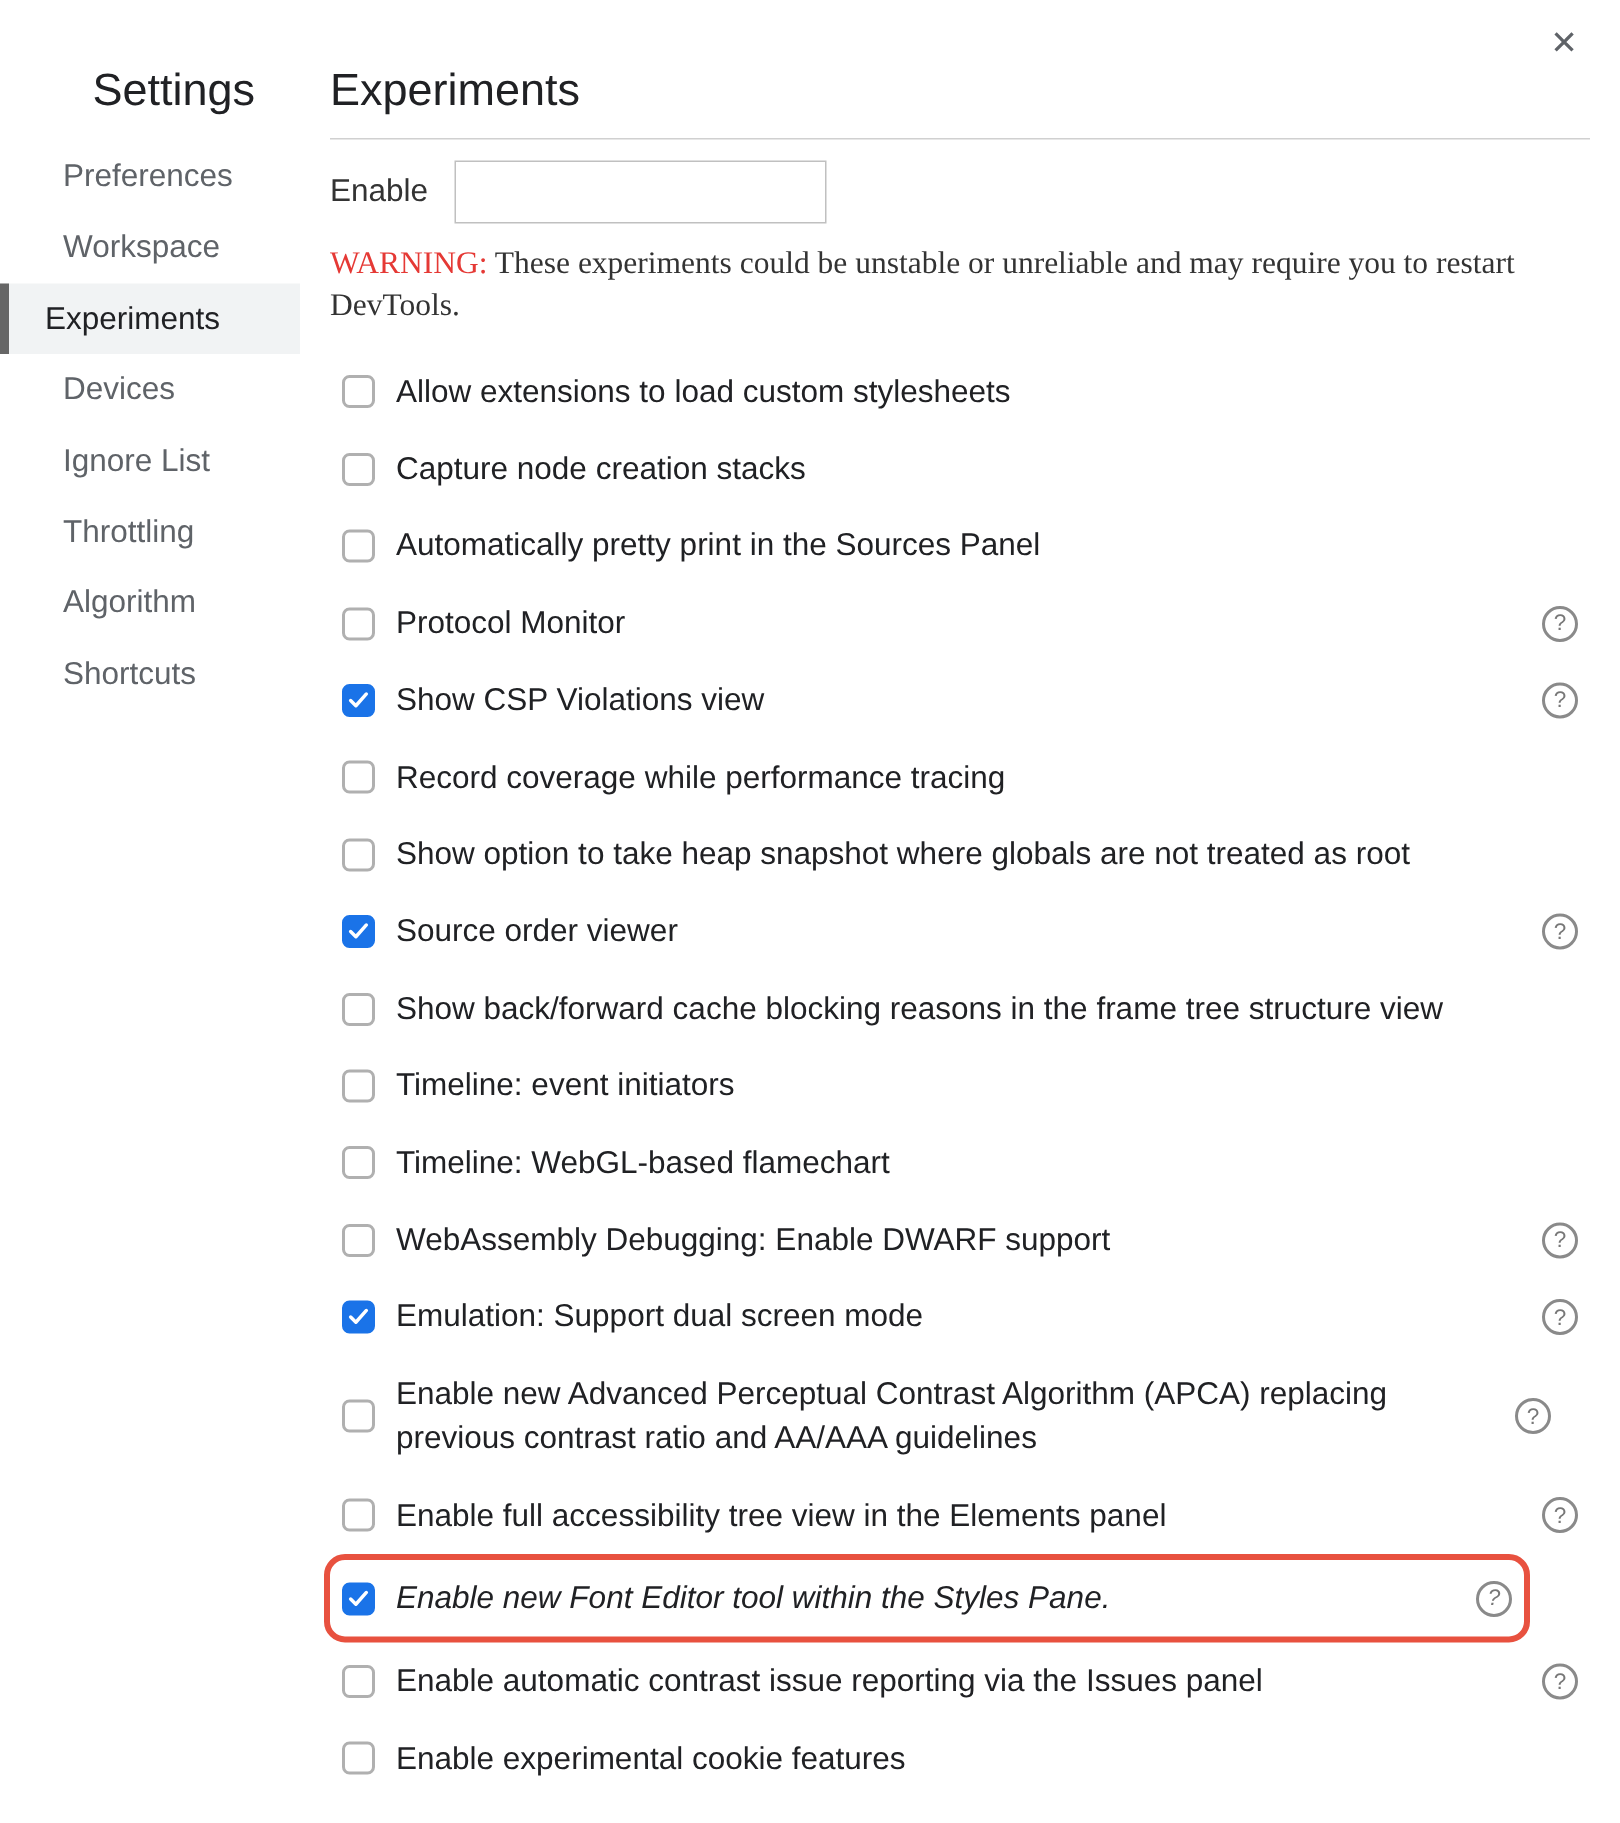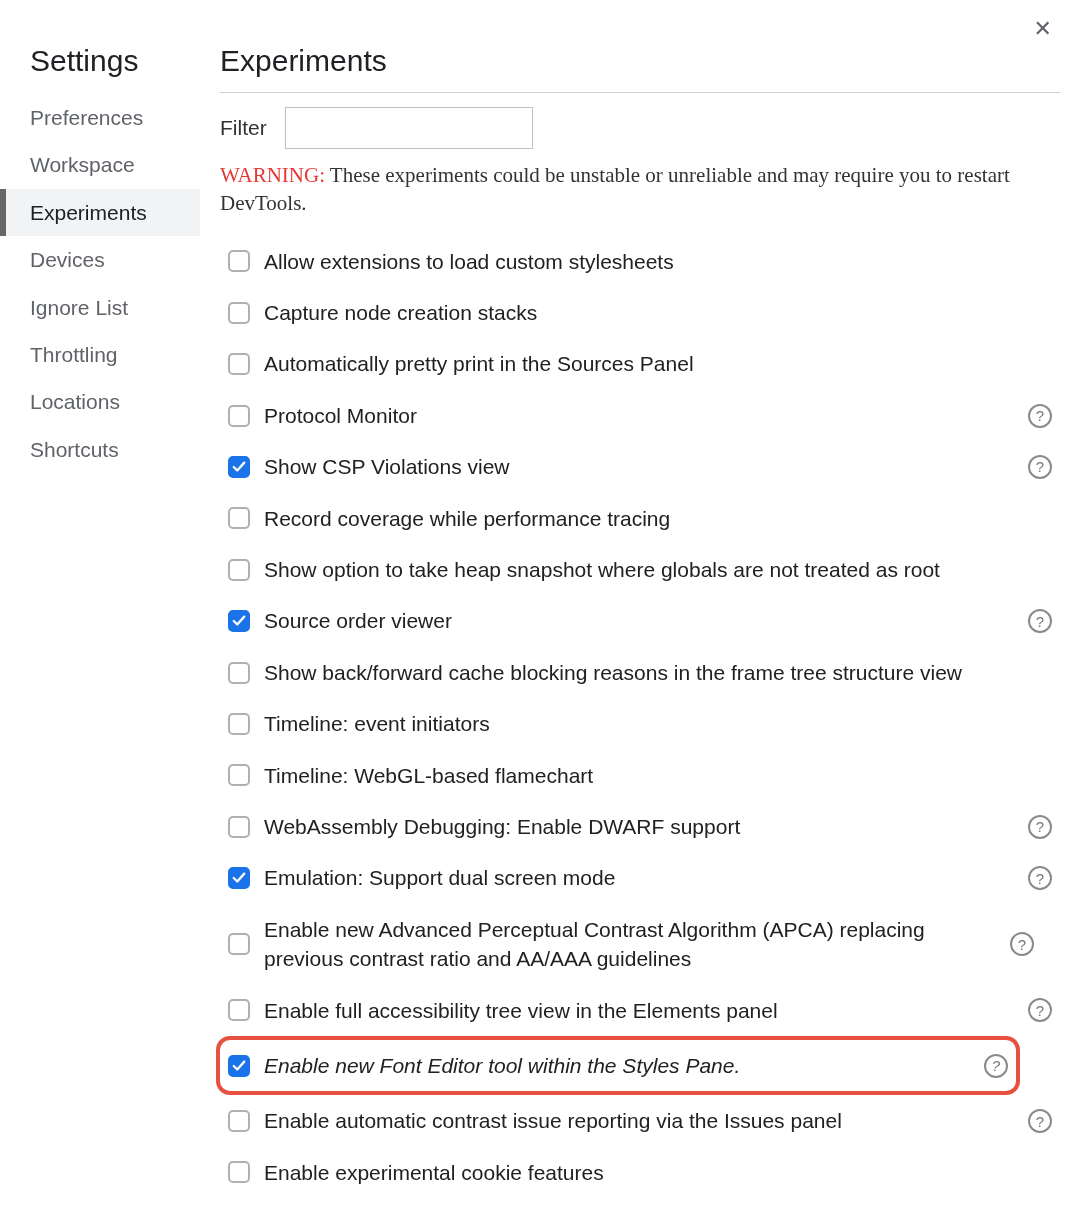--- a/index.html
+++ b/index.html
@@ -15,23 +15,24 @@
     .sidebar {
       width: 200px;
       padding-top: 40px;
       flex-shrink: 0;
     }
     .sidebar-title {
       font-size: 30px;
       font-weight: 400;
       padding: 0 30px 12px 30px;
       color: #202124;
+      text-align: right;
     }
     .sidebar-item {
-      padding: 9px 30px;
+      padding: 9px 42px;
       color: #5f6368;
       cursor: pointer;
     }
     .sidebar-item.selected {
       background: #f1f3f4;
       border-left: 6px solid #666;
       padding-left: 24px;
       color: #202124;
     }
     .main {
@@ -134,32 +135,32 @@
 <div class="layout">
   <aside class="sidebar">
     <h1 class="sidebar-title">Settings</h1>
     <nav id="sidebar-nav">
         <div class="sidebar-item">Preferences</div>
         <div class="sidebar-item">Workspace</div>
         <div class="sidebar-item selected">Experiments</div>
         <div class="sidebar-item">Devices</div>
         <div class="sidebar-item">Ignore List</div>
         <div class="sidebar-item">Throttling</div>
-        <div class="sidebar-item">Locations</div>
+        <div class="sidebar-item">Algorithm</div>
         <div class="sidebar-item">Shortcuts</div>
       </nav>
   </aside>
 
   <main class="main">
     <span class="close-btn">✕</span>
 
     <h2 class="page-title">Experiments</h2>
 
     <div class="filter-row">
-      <span class="filter-label">Filter</span>
+      <span class="filter-label">Enable</span>
       <input class="filter-input" type="text" value="" style="">
     </div>
 
     <p class="warning">
       <span class="warning-prefix">WARNING:</span><span> These experiments could be unstable or unreliable and may require you to restart DevTools.</span>
     </p>
 
     <div class="exp-list" id="exp-list">
         <div class="exp-row">
           <span class="chk"></span>

